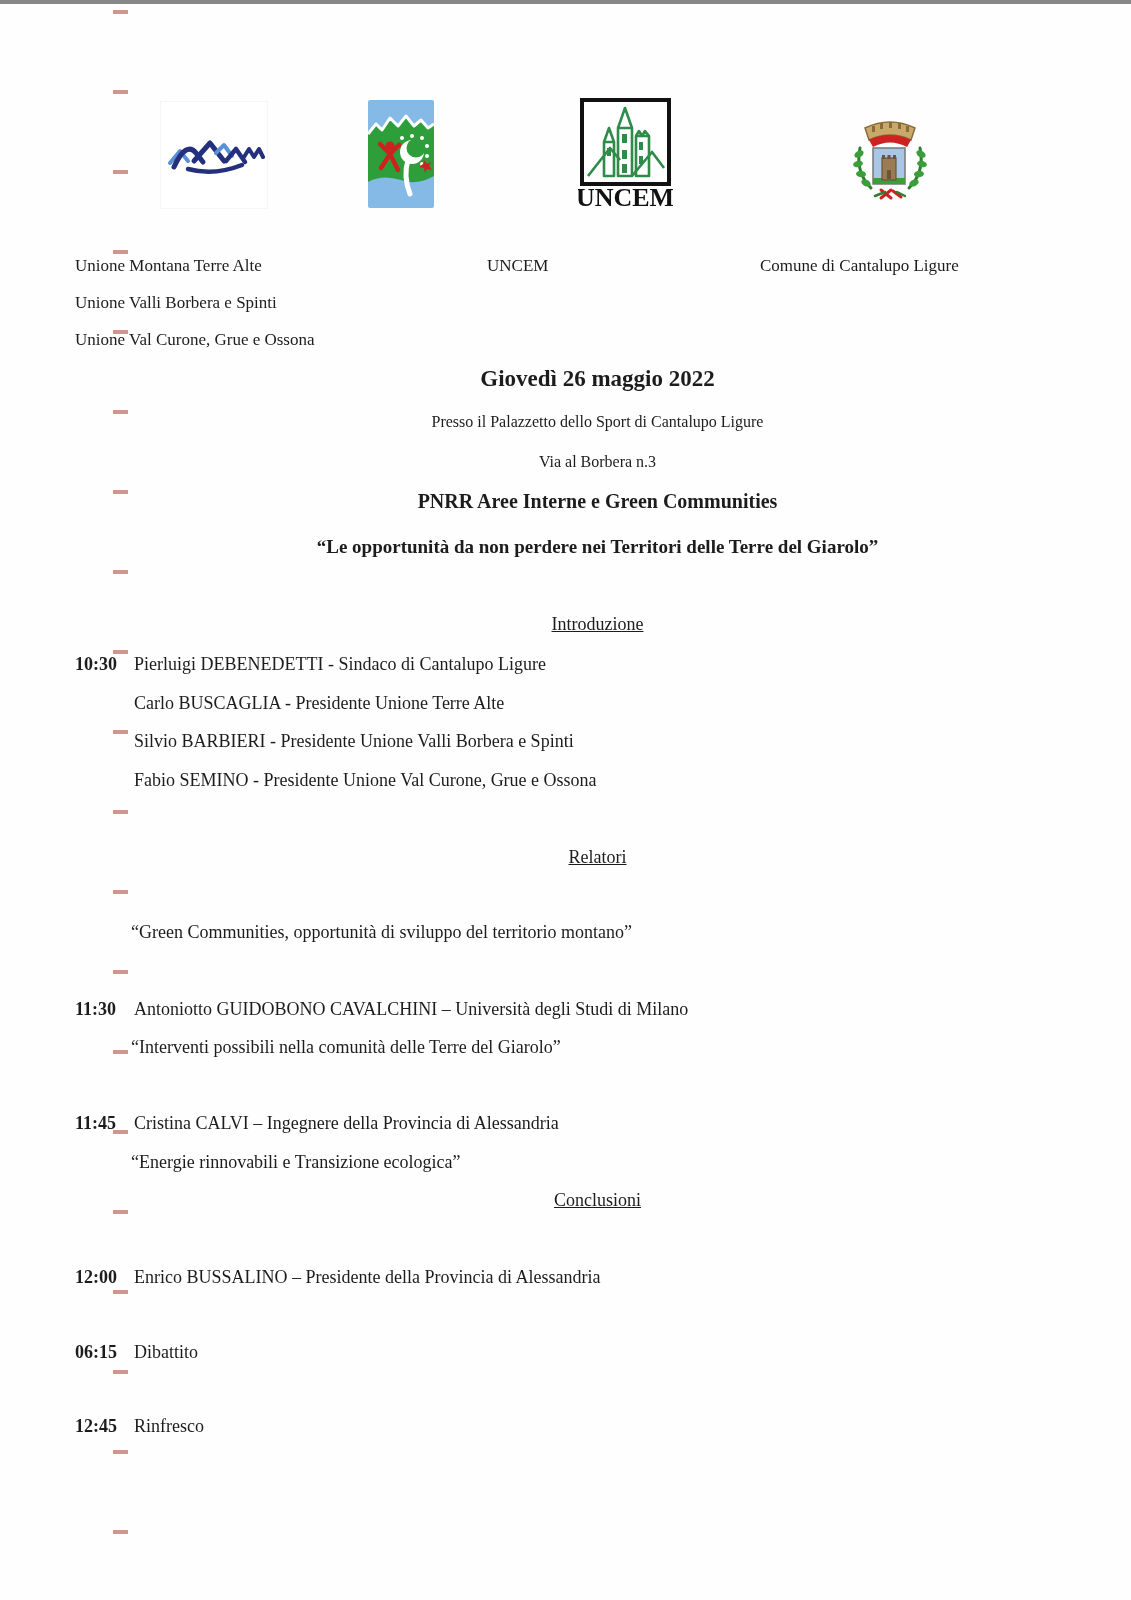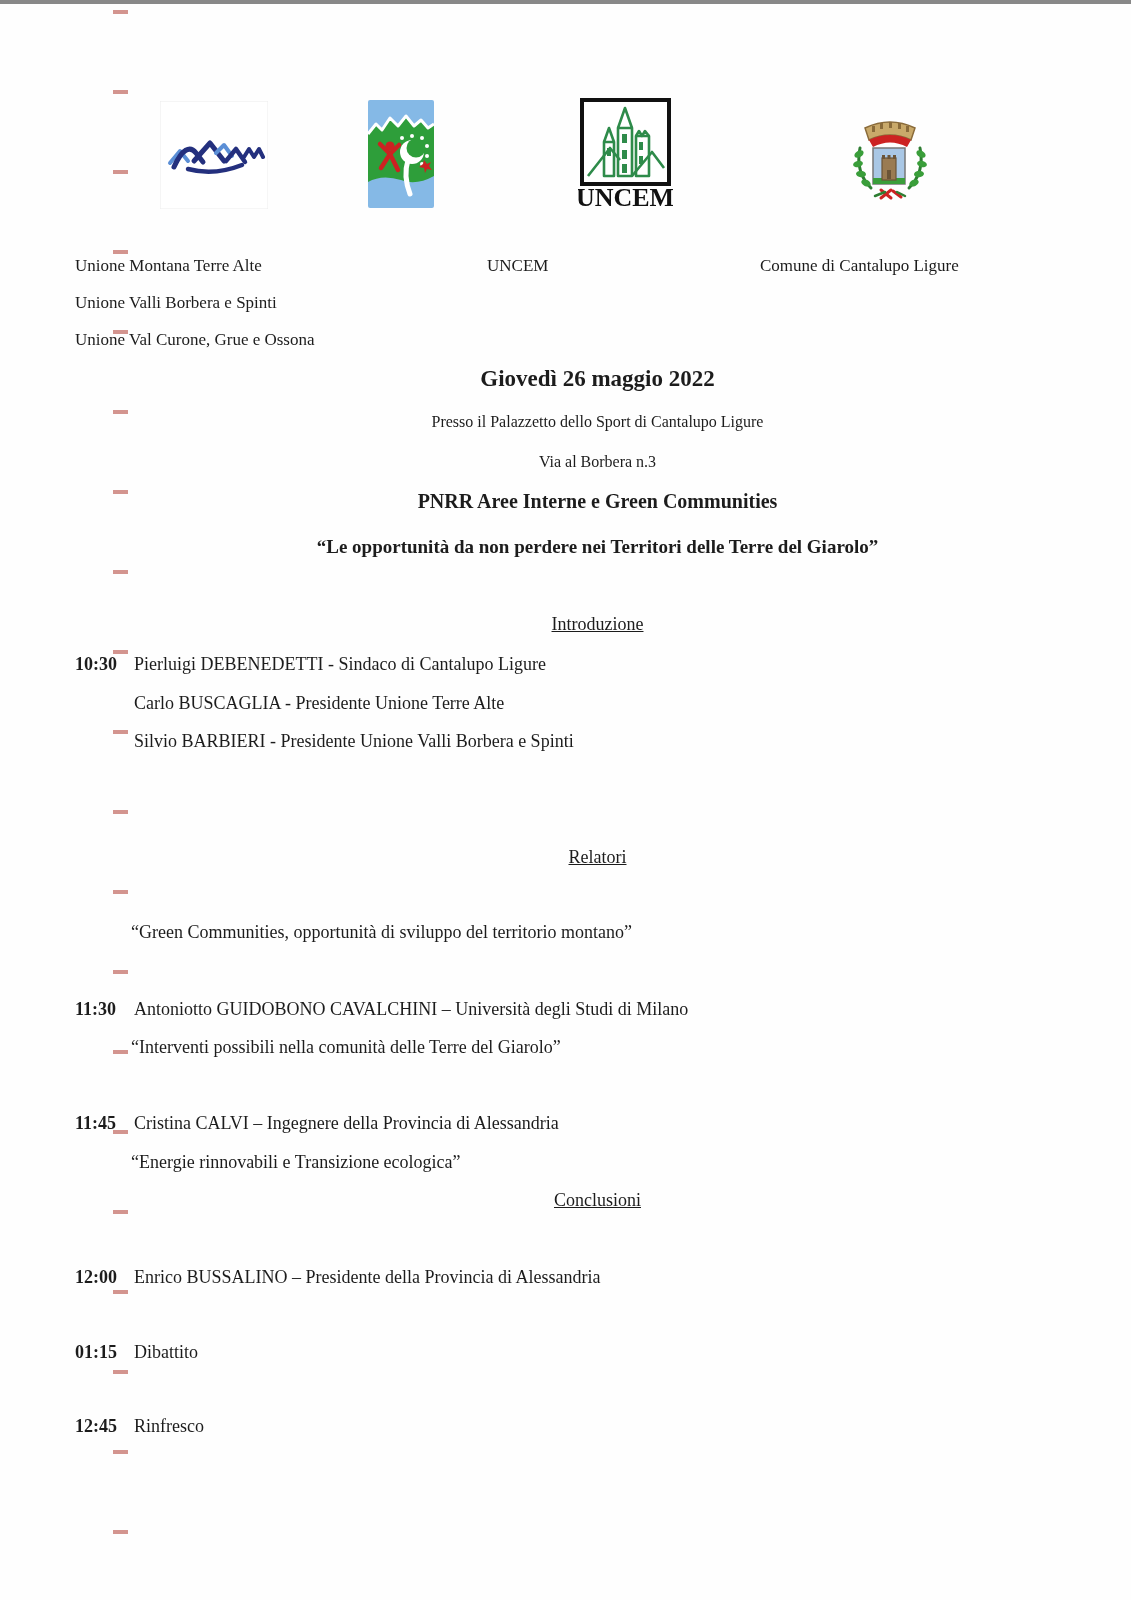--- a/index.html
+++ b/index.html
@@ -173,20 +173,23 @@
   <div class="row" style="top:650px;">
     <span class="time">10:30</span>
     <span class="txt">Pierluigi DEBENEDETTI - Sindaco di Cantalupo Ligure</span>
   </div>
   <div class="row" style="top:689px;">
     <span class="txt">Carlo BUSCAGLIA - Presidente Unione Terre Alte</span>
   </div>
   <div class="row" style="top:727px;">
     <span class="txt">Silvio BARBIERI - Presidente Unione Valli Borbera e Spinti</span>
   </div>
+  <div class="row" style="top:766px;">
+    <span class="txt">Fabio SEMINO - Presidente Unione Val Curone, Grue e Ossona</span>
+  </div>
 
   <div class="abs center section-heading" style="top:843px;">Relatori</div>
 
   <div class="row" style="top:918px;">
     <span class="txt quote">“Green Communities, opportunità di sviluppo del territorio montano”</span>
   </div>
 
   <div class="row" style="top:995px;">
     <span class="time">11:30</span>
     <span class="txt">Antoniotto GUIDOBONO CAVALCHINI – Università degli Studi di Milano</span>
@@ -203,21 +206,21 @@
     <span class="txt quote">“Energie rinnovabili e Transizione ecologica”</span>
   </div>
 
   <div class="abs center section-heading" style="top:1186px;">Conclusioni</div>
 
   <div class="row" style="top:1263px;">
     <span class="time">12:00</span>
     <span class="txt">Enrico BUSSALINO – Presidente della Provincia di Alessandria</span>
   </div>
   <div class="row" style="top:1338px;">
-    <span class="time">01:15</span>
+    <span class="time">06:15</span>
     <span class="txt">Dibattito</span>
   </div>
   <div class="row" style="top:1412px;">
     <span class="time">12:45</span>
     <span class="txt">Rinfresco</span>
   </div>
 
 </div>
 
 </body></html>

